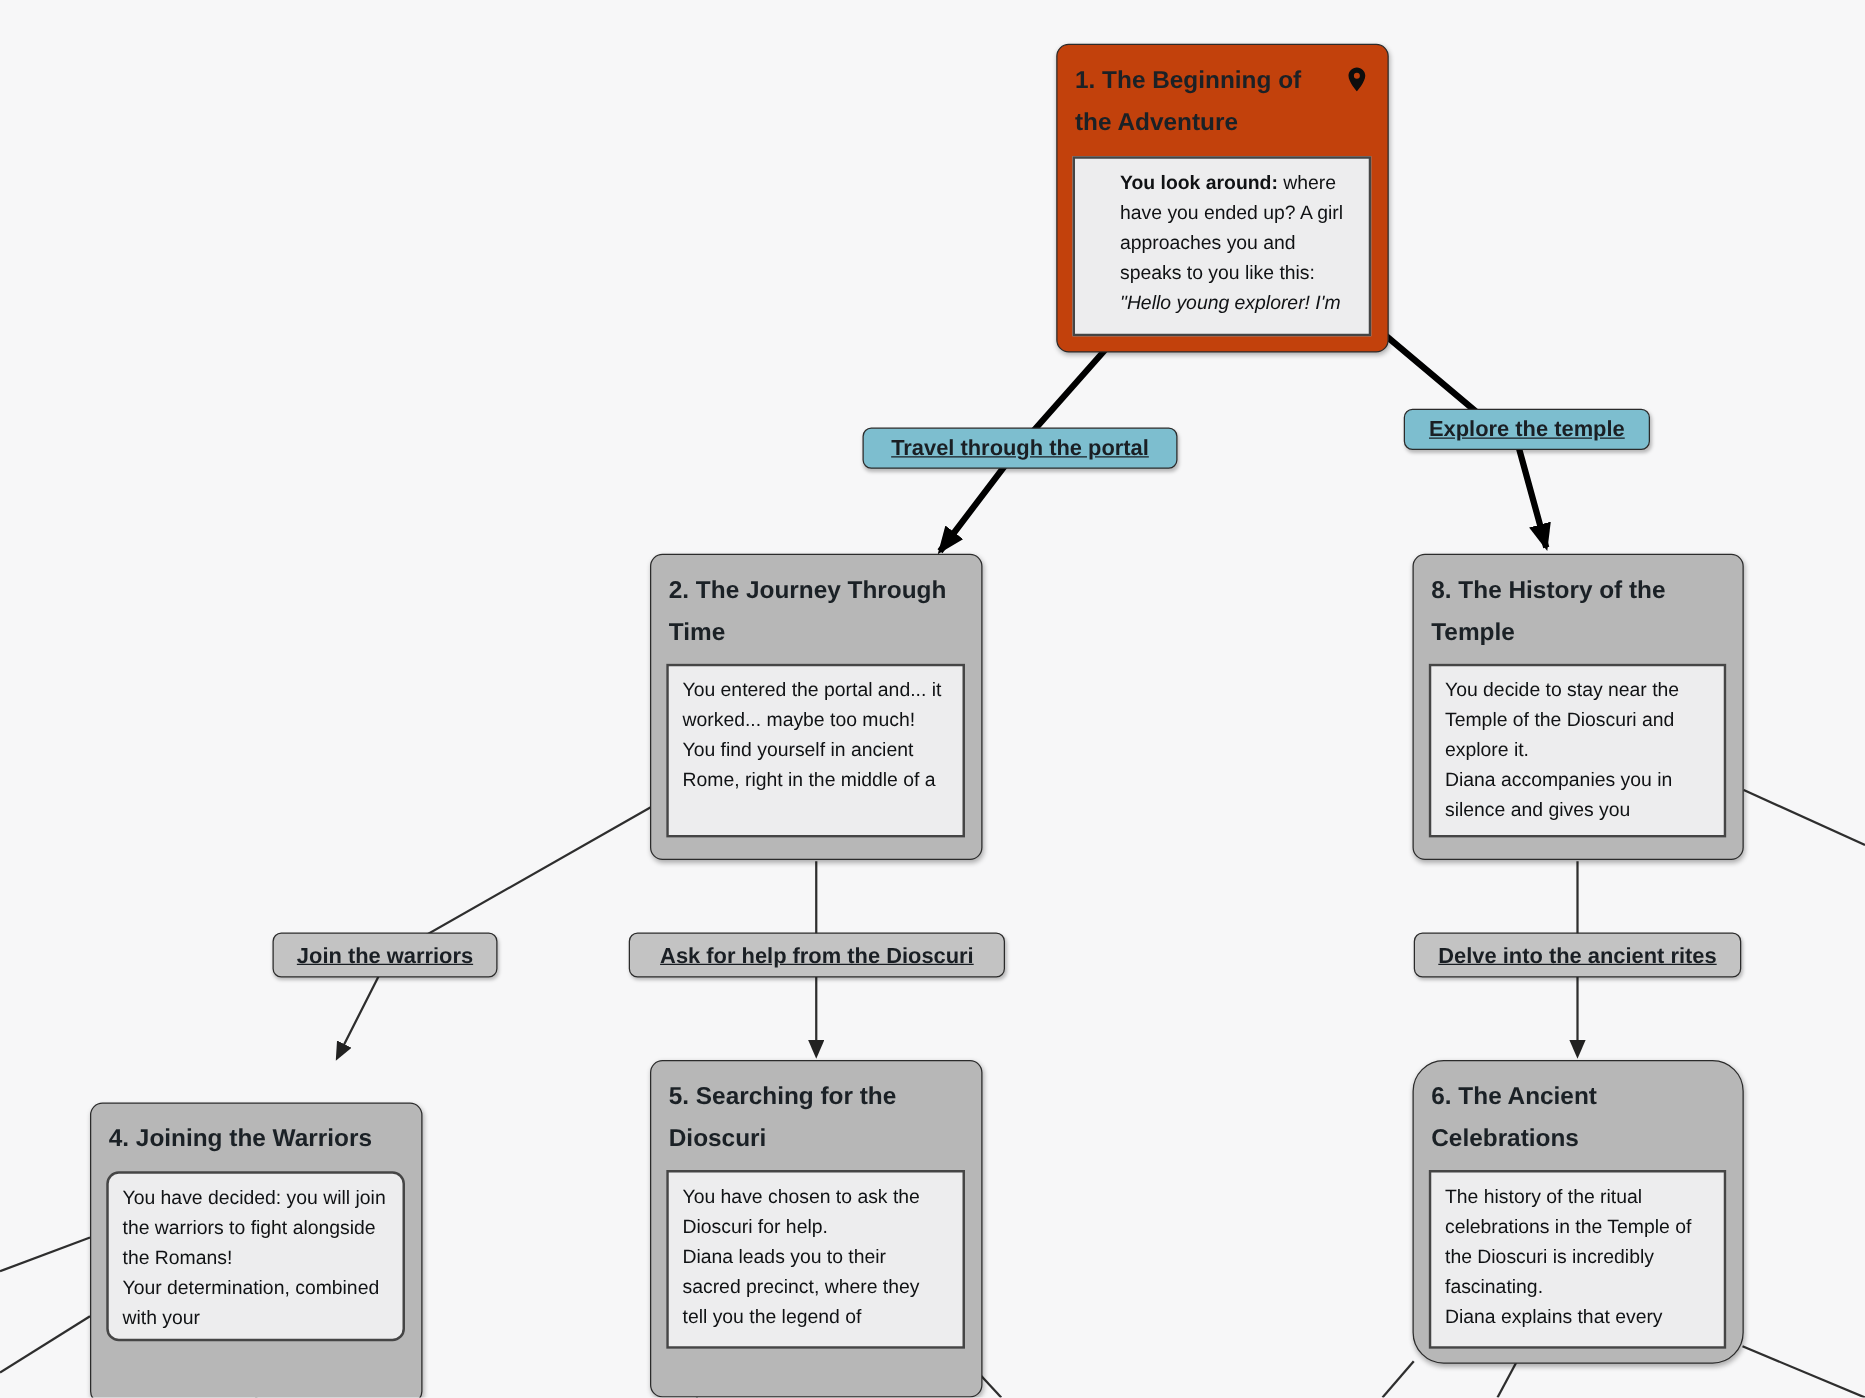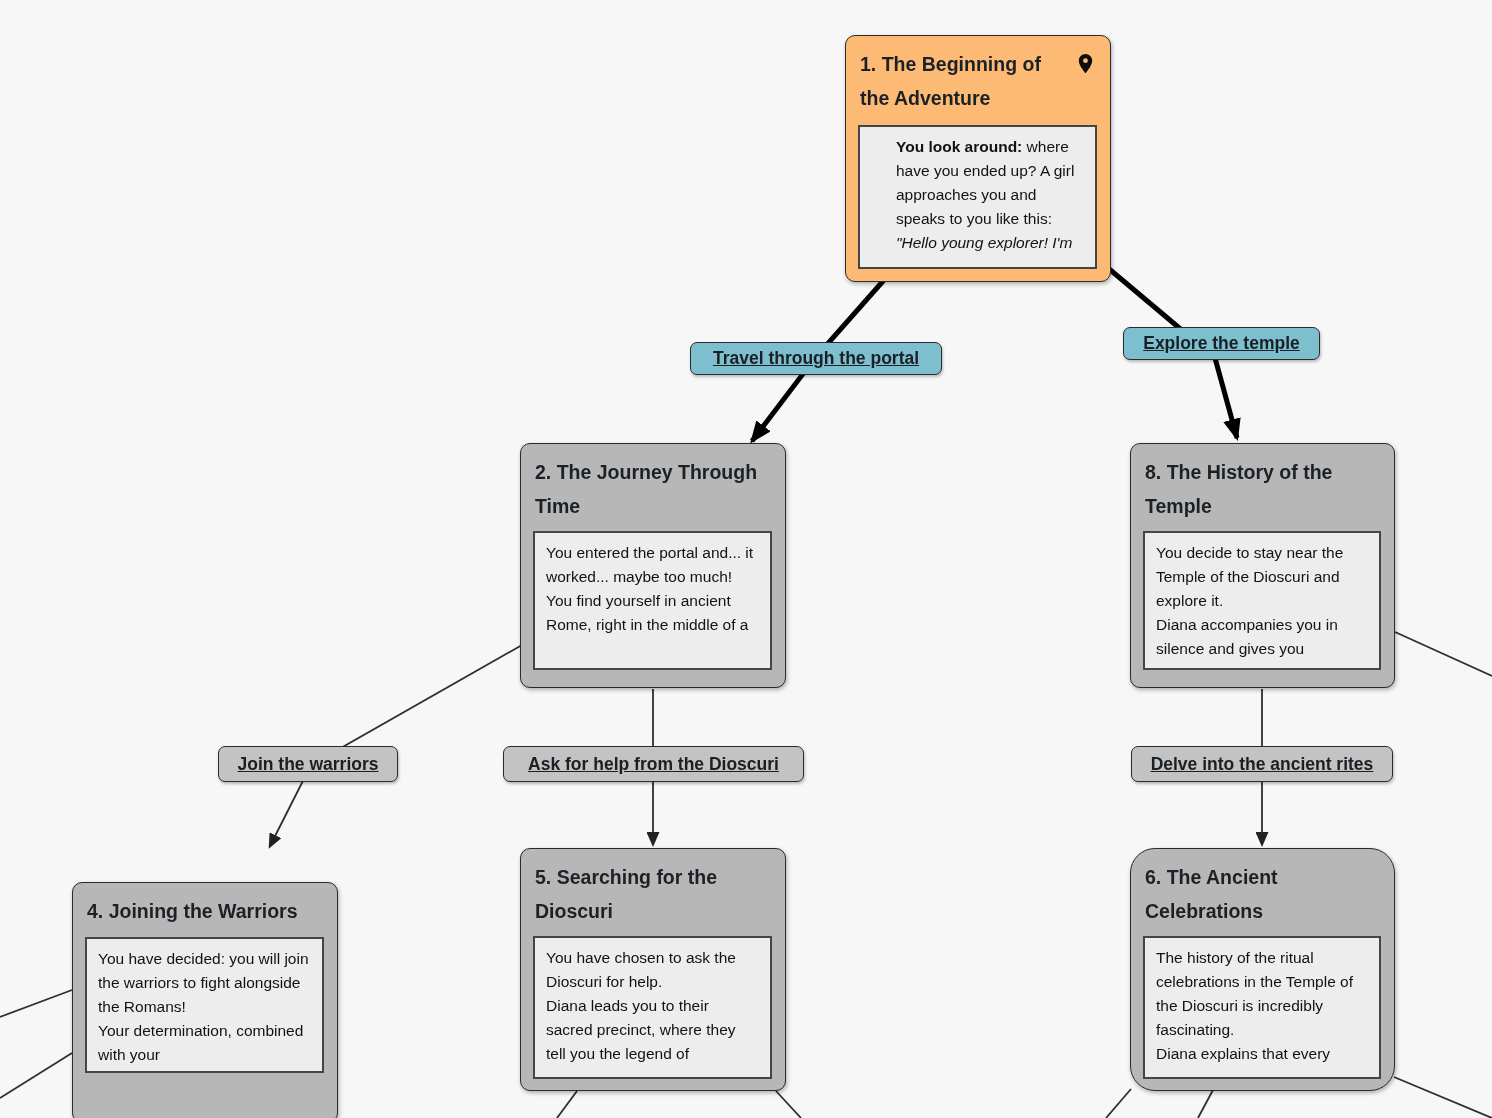--- a/index.html
+++ b/index.html
@@ -10,21 +10,21 @@
   }
   #canvas{position:absolute;inset:0;width:1492px;height:1118px;}
   svg.connectors{position:absolute;left:0;top:0;z-index:1;}
   .edge-thick{stroke:#000;stroke-width:5;fill:none;}
   .edge-thin{stroke:#2e2e2e;stroke-width:1.8;fill:none;}
   .node{
     position:absolute;z-index:2;box-sizing:border-box;
     border:1.6px solid #2b2b2b;border-radius:10px;
     box-shadow:1px 2px 4px rgba(0,0,0,.3);
   }
-  .node.teal{background:#fdba74;}
+  .node.teal{background:#c2410c;}
   .node.gray{background:#b7b7b7;}
   .node-title{
     position:absolute;left:14px;top:11px;right:12px;
     font-size:19.5px;font-weight:700;line-height:34px;color:#1b2126;
   }
   .node-title.with-icon{right:44px;}
   .pin{position:absolute;right:13px;top:16px;width:23px;height:23px;}
   .node-body{
     position:absolute;left:12px;right:13px;box-sizing:border-box;
     background:#ededee;border:2px solid #454545;
@@ -93,25 +93,25 @@
   </div>
 
   <div class="node gray" style="left:1130px;top:443px;width:265px;height:245px;">
     <div class="node-title">8. The History of the Temple</div>
     <div class="node-body" style="top:87px;height:139px;">You decide to stay near the Temple of the Dioscuri and explore it.
 Diana accompanies you in silence and gives you</div>
   </div>
 
   <div class="node gray" style="left:72px;top:848px;width:266px;height:241px;margin-top:34px;">
     <div class="node-title">4. Joining the Warriors</div>
-    <div class="node-body" style="top:54px;height:136px;">You have decided: you will join the warriors to fight alongside the Romans!
+    <div class="node-body" style="top:54px;height:136px;border-radius:10px;">You have decided: you will join the warriors to fight alongside the Romans!
 Your determination, combined with your</div>
   </div>
 
-  <div class="node gray" style="left:520px;top:848px;width:266px;height:243px;">
+  <div class="node gray" style="left:520px;top:848px;width:266px;height:270px;">
     <div class="node-title">5. Searching for the Dioscuri</div>
     <div class="node-body" style="top:87px;height:143px;">You have chosen to ask the Dioscuri for help.
 Diana leads you to their sacred precinct, where they tell you the legend of</div>
   </div>
 
   <div class="node gray" style="left:1130px;top:848px;width:265px;height:243px;border-radius:25px;">
     <div class="node-title">6. The Ancient Celebrations</div>
     <div class="node-body" style="top:87px;height:143px;">The history of the ritual celebrations in the Temple of the Dioscuri is incredibly fascinating.
 Diana explains that every</div>
   </div>

